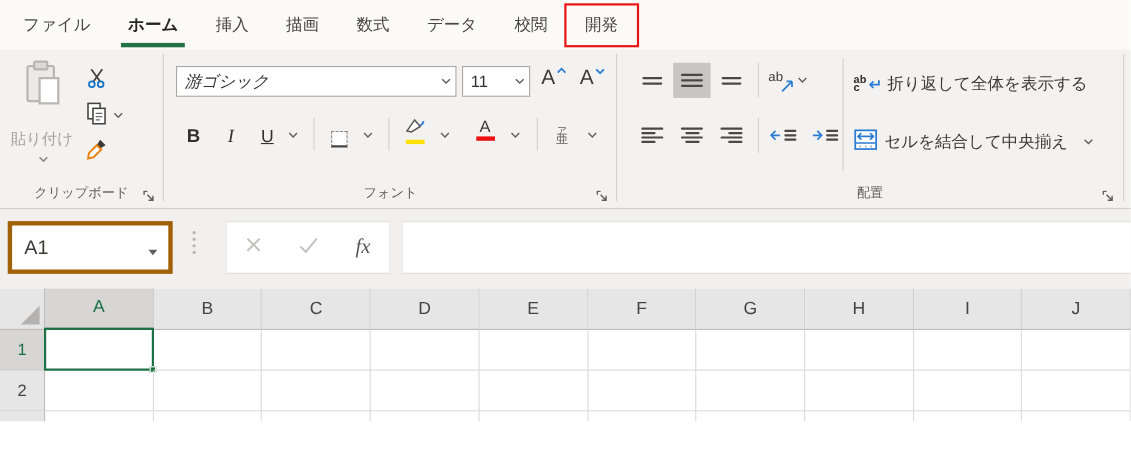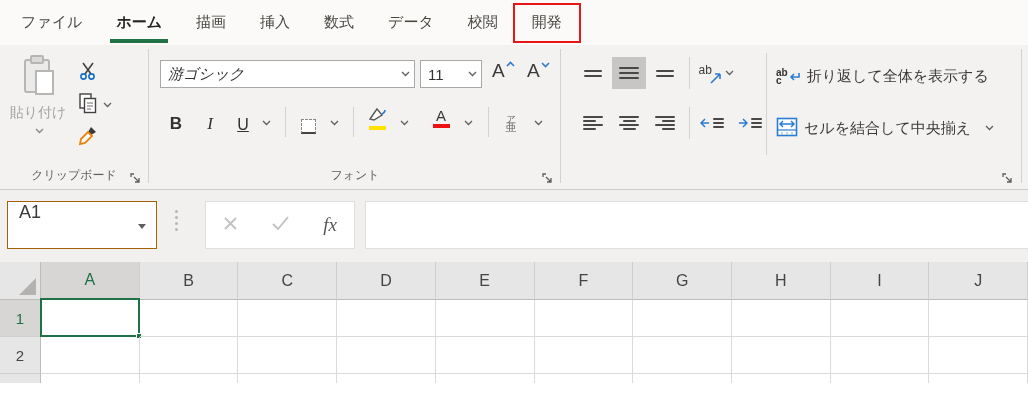--- a/index.html
+++ b/index.html
@@ -29,21 +29,21 @@
     display:flex; align-items:center; justify-content:center; cursor:pointer; }
   .chev { display:inline-block; width:7px; height:7px; }
   .chev svg { display:block; }
   .btn { display:flex; align-items:center; justify-content:center; cursor:pointer;
     border:1px solid transparent; }
   .btn.selected { background:#c8c6c5; }
 
   
   .paste-btn { position:absolute; left:8px; top:8px; width:60px; height:108px;
     display:flex; flex-direction:column; align-items:center; cursor:pointer; }
-  .paste-label { font-size:14px; color:#a5a3a1; margin-top:3px; }
+  .paste-label { font-size:14px; color:#a5a3a1; margin-top:16px; }
   .small-col-btn { position:absolute; width:46px; height:28px; display:flex;
     align-items:center; cursor:pointer; gap:5px; padding-left:4px; }
 
   
   .combo { position:absolute; background:#fff; border:1px solid #aaa8a6;
     display:flex; align-items:center; font-size:15px; color:#323130; cursor:pointer; }
   .combo .val { flex:1; padding-left:7px; white-space:nowrap; overflow:hidden; }
   .combo .chev { margin-right:6px; }
   .fmt-btn { position:absolute; height:27px; display:flex; align-items:flex-end;
     justify-content:center; cursor:pointer; padding-bottom:2px; }
@@ -69,21 +69,21 @@
 
   .wrap-btn,.merge-btn { position:absolute; display:flex; align-items:center; gap:6px;
     cursor:pointer; font-size:15px; color:#3b3a39; white-space:nowrap; }
   .wrapglyph { display:flex; flex-direction:column; font-size:10px; line-height:8px;
     color:#323130; font-weight:bold; }
 
   
   .fbar { position:absolute; left:0; top:190px; width:1028px; height:72px;
     background:#f1f0ef; }
   .namebox { position:absolute; left:7px; top:11px; width:150px; height:48px;
-    background:#fff; border:1px solid #a16207; display:flex; align-items:flex-start;
+    background:#fff; border:4px solid #a16207; display:flex; align-items:center;
     font-size:18px; color:#3b3a39; padding-left:11px; cursor:text; }
   .namebox .tri { position:absolute; right:10px; top:22px; width:0; height:0;
     border-left:4px solid transparent; border-right:4px solid transparent;
     border-top:5px solid #605e5c; }
   .dots { position:absolute; left:175px; top:20px; display:flex; flex-direction:column;
     gap:3px; cursor:col-resize; }
   .dots i { width:3px; height:3px; background:#b9b7b5; border-radius:50%; display:block; }
   .fxbox { position:absolute; left:205px; top:11px; width:150px; height:48px;
     background:#fff; border:1px solid #e1dfdd; display:flex; align-items:center;
     justify-content:space-around; }
@@ -123,24 +123,24 @@
 <div class="app">
 
   <div class="tabbar">
       <div class="tab">
         <span>ファイル</span>
       </div>
       <div class="tab active">
         <span>ホーム</span>
       </div>
       <div class="tab">
+        <span>挿入</span>
+      </div>
+      <div class="tab">
         <span>描画</span>
-      </div>
-      <div class="tab">
-        <span>挿入</span>
       </div>
       <div class="tab">
         <span>数式</span>
       </div>
       <div class="tab">
         <span>データ</span>
       </div>
       <div class="tab">
         <span>校閲</span>
       </div>
@@ -414,20 +414,21 @@
           </svg>
         </span>
         <span>セルを結合して中央揃え</span>
         <span class="chev" style="margin-left:8px;">
           <svg width="9" height="6" viewBox="0 0 9 6">
               <path d="M1 1l3.5 3.5L8 1" fill="none" stroke="#605e5c" stroke-width="1.3"></path>
             </svg>
         </span>
       </div>
 
+      <div class="group-label">配置</div>
       <div class="launcher">
         <svg width="11" height="11" viewBox="0 0 11 11">
             <path d="M1 4V1h3M4 4l5 5M9 5v4H5" fill="none" stroke="#605e5c" stroke-width="1.3"></path>
           </svg>
       </div>
     </div>
     <div class="vsep" style="left:1021px;"></div>
   </div>
 
   <div class="fbar">

